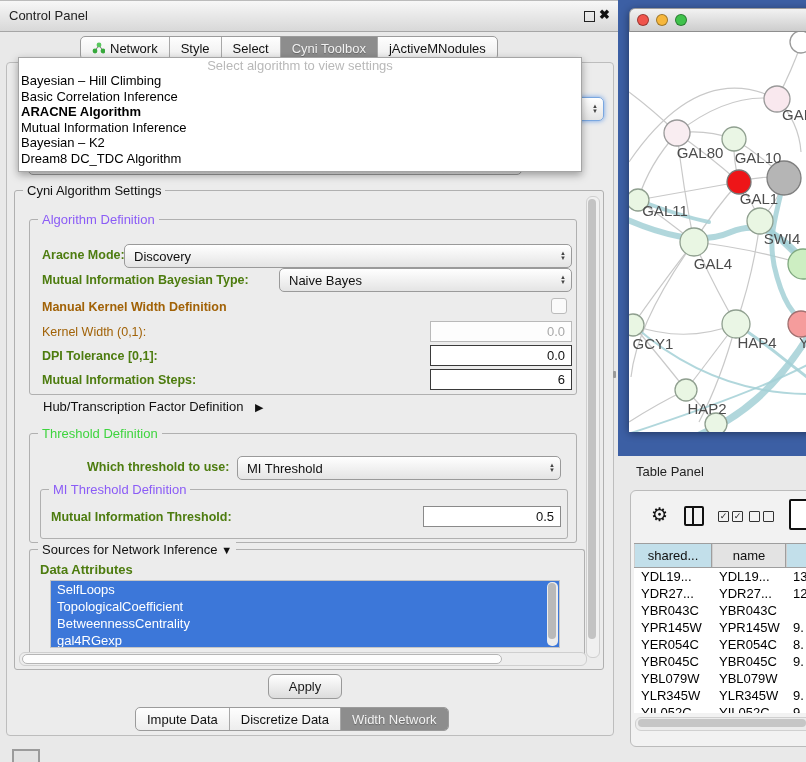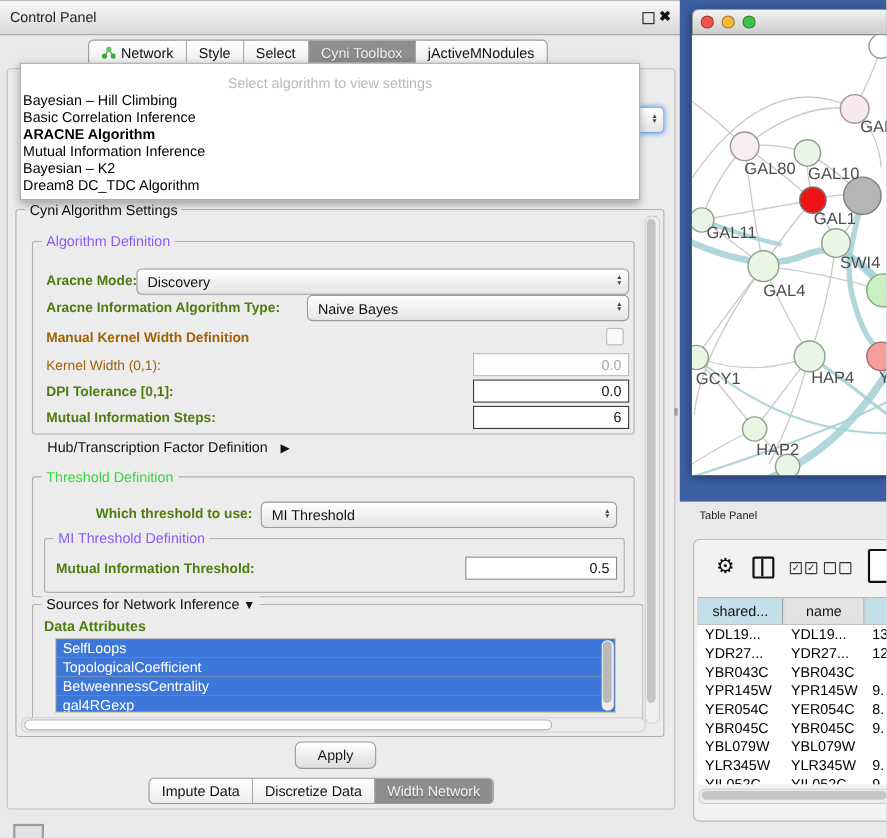--- a/index.html
+++ b/index.html
@@ -55,38 +55,38 @@
   .attr-list{position:absolute;left:20px;top:30px;width:508px;height:66px;background:#fde047;overflow:hidden;
              border:1px solid #c5c5c5;}
   .attr-item{height:17px;line-height:17px;background:#3c77d9;color:#fff;font-size:13px;padding-left:6px;}
   .list-vscroll{position:absolute;right:1px;top:1px;width:11px;height:64px;background:#ededed;border-radius:5px;}
   .list-vscroll .th{position:absolute;left:1px;top:1px;width:8px;height:56px;background:#b9b9b9;border-radius:4px;}
   
   .apply{position:absolute;left:268px;top:674px;width:72px;height:23px;border:1px solid #999;border-radius:6px;
          background:linear-gradient(#ffffff,#dcdcdc);font-size:13px;display:flex;align-items:center;justify-content:center;}
   
   .popup{position:absolute;left:18px;top:57px;width:562px;height:113px;background:#fff;border:1px solid #a5a5a5;
-         box-shadow:0 3px 8px rgba(0,0,0,.35);z-index:50;padding-top:10px;}
+         box-shadow:0 3px 8px rgba(0,0,0,.35);z-index:50;padding-top:0;}
   .pop-prompt{font-size:13px;color:#b9b9b9;text-align:center;height:15px;line-height:15px;}
   .pop-item{font-size:13px;color:#000;height:15.6px;line-height:15.6px;padding-left:2px;white-space:nowrap;}
   .pop-item.sel{font-weight:bold;}
   
   .mini-ico{position:absolute;left:12px;top:749px;width:24px;height:18px;border:2px solid #9b9b9b;background:#e2e2e2;}
   
   .divider-dot{position:absolute;left:613px;top:371px;width:3px;height:7px;background:#9a9a9a;border-radius:1px;}
   
   .net-panel{position:absolute;left:618px;top:0;width:188px;height:456px;background:#3c5fa4;}
   .mac-win{position:absolute;left:11px;top:8px;width:190px;height:423px;border-radius:6px 6px 0 0;
            box-shadow:0 2px 8px rgba(0,0,0,.45);}
   .mac-titlebar{height:22px;border-radius:6px 6px 0 0;background:linear-gradient(#f2f2f2,#cdcdcd);
                 border:1px solid #9a9a9a;border-bottom:1px solid #8f8f8f;display:flex;align-items:center;}
   .tl{width:12px;height:12px;border-radius:50%;margin-left:7px;border:1px solid rgba(0,0,0,.35);box-sizing:border-box;}
   .mac-content{height:400px;background:#fff;overflow:hidden;}
   
-  .tp-label{position:absolute;left:636px;top:464px;font-size:10px;color:#222;}
+  .tp-label{position:absolute;left:636px;top:464px;font-size:13px;color:#222;}
   .table-win{position:absolute;left:630px;top:490px;width:200px;height:255px;background:#f2f2f2;
              border:1px solid #bbb;border-radius:6px;}
   .tp-toolbar{position:absolute;left:0;top:0;width:100%;height:48px;}
   .gear{position:absolute;left:20px;top:12px;font-size:19px;color:#111;}
   .colico{position:absolute;left:53px;top:15px;width:16px;height:16px;border:2px solid #111;border-radius:2px;}
   .colico:before{content:"";position:absolute;left:6px;top:0;width:2px;height:16px;background:#111;}
   .cbrow{position:absolute;top:20px;display:flex;gap:3px;}
   .cb{width:9px;height:9px;border:1.5px solid #333;border-radius:1px;font-size:9px;line-height:8px;color:#222;text-align:center;}
   .pageico{position:absolute;left:158px;top:8px;width:22px;height:27px;border:2px solid #111;border-radius:2px;background:#fff;}
   .ttable{position:absolute;left:3px;top:52px;width:196px;}
@@ -154,21 +154,21 @@
         <div class="th"></div>
       </div>
 
     <div class="grp" style="left:14px;top:28px;width:546px;height:174px;">
       <span class="legend blue">Algorithm Definition</span>
       <span class="lbl" style="left:12px;top:28px;">Aracne Mode:</span>
       <div class="combo" style="left:94px;top:24px;width:446px;">
         <span class="cv">Discovery</span>
         <span class="stp">▲<br>▼</span>
       </div>
-      <span class="lbl" style="left:12px;top:53px;">Aracne Information Algorithm Type:</span>
+      <span class="lbl" style="left:12px;top:53px;">Mutual Information Bayesian Type:</span>
       <div class="combo" style="left:249px;top:48px;width:291px;">
         <span class="cv">Naive Bayes</span>
         <span class="stp">▲<br>▼</span>
       </div>
       <span class="lbl dis" style="left:12px;top:80px;">Manual Kernel Width Definition</span>
       <span class="chk" style="left:521px;top:78px;"></span>
       <span class="lbl dis" style="left:12px;top:105px;font-weight:normal;">Kernel Width (0,1):</span>
       <div class="fld dis" style="left:400px;top:101px;width:134px;">0.0</div>
       <span class="lbl" style="left:12px;top:129px;">DPI Tolerance [0,1]:</span>
       <div class="fld dark" style="left:400px;top:125px;width:134px;">0.0</div>

